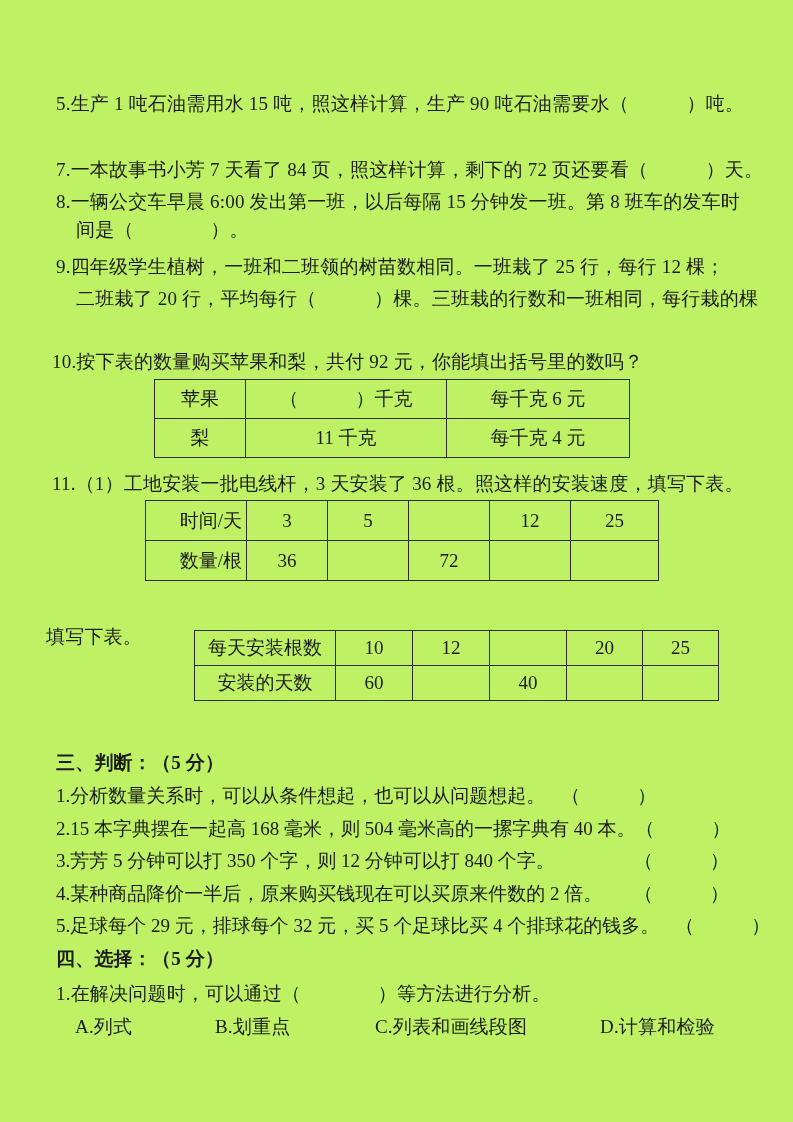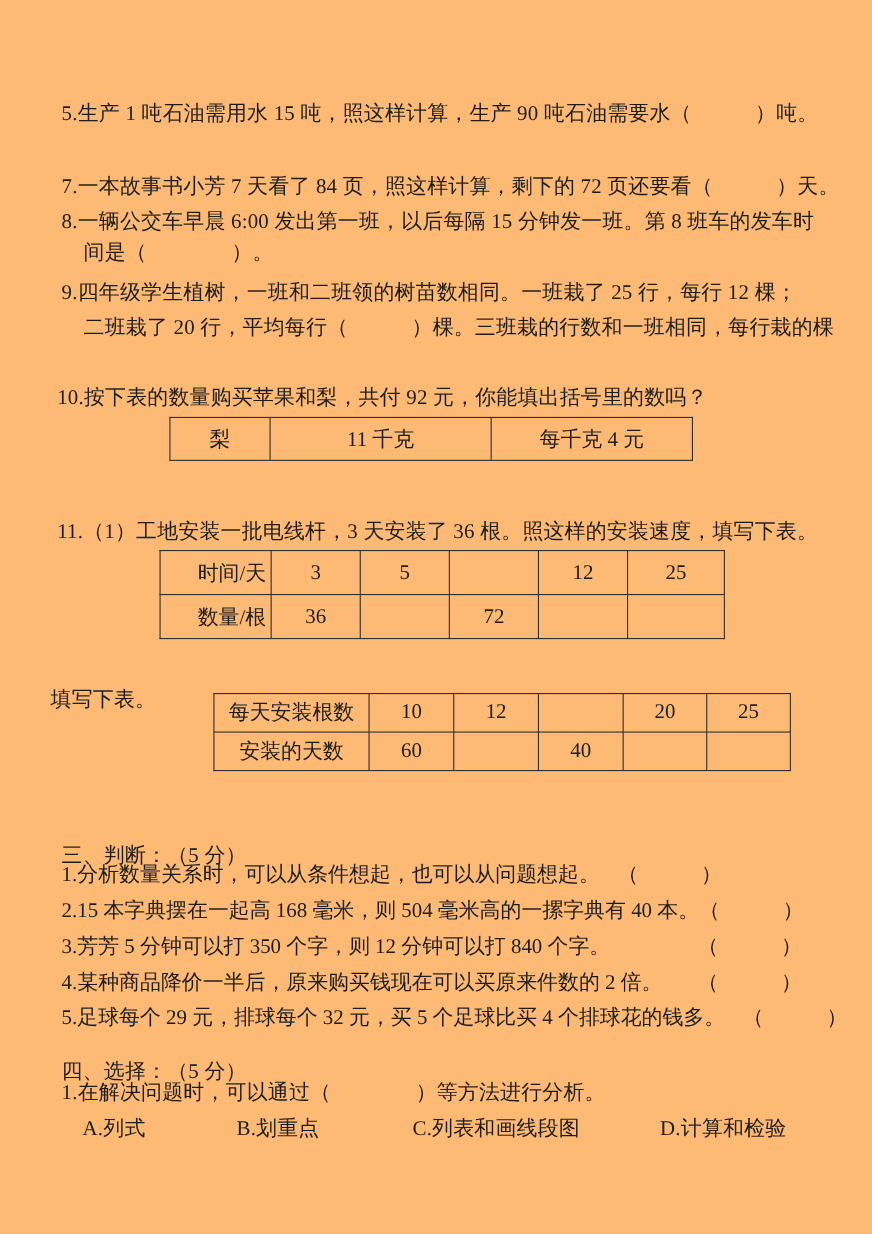--- a/index.html
+++ b/index.html
@@ -1,31 +1,31 @@
 <!DOCTYPE html>
 <html><head>
 <meta charset="utf-8">
 <style>
   html,body{margin:0;padding:0;background:#ffffff;}
   .page{
     position:relative;
     width:793px;height:1122px;
-    background:#fdba74;
+    background:#bef264;
     font-family:"Liberation Serif","DejaVu Serif",serif;
     color:#1c1c1c;
     overflow:hidden;
   }
   .line{
     position:absolute;
     white-space:nowrap;
     font-size:19px;
     line-height:24px;
     letter-spacing:0.2px;
   }
-  .bold{font-weight:400;margin-top:16px;}
+  .bold{font-weight:700;}
   
   table{position:absolute;border-collapse:collapse;table-layout:fixed;}
   td{
     border:1.4px solid #2e2e2e;
     text-align:center;vertical-align:middle;
     font-size:19px;color:#1c1c1c;
     padding:0 4px;white-space:nowrap;overflow:hidden;
   }
   .t10{left:154px;top:379px;}
   .t10 td{height:38px;}
@@ -68,20 +68,25 @@
   <div class="line" style="left:56px;top:92px">5.生产 1 吨石油需用水 15 吨，照这样计算，生产 90 吨石油需要水（　　　）吨。</div>
   <div class="line" style="left:56px;top:158px">7.一本故事书小芳 7 天看了 84 页，照这样计算，剩下的 72 页还要看（　　　）天。</div>
   <div class="line" style="left:56px;top:190px">8.一辆公交车早晨 6:00 发出第一班，以后每隔 15 分钟发一班。第 8 班车的发车时</div>
   <div class="line" style="left:76px;top:218px">间是（　　　　）。</div>
   <div class="line" style="left:56px;top:255px">9.四年级学生植树，一班和二班领的树苗数相同。一班栽了 25 行，每行 12 棵；</div>
   <div class="line" style="left:76px;top:287px">二班栽了 20 行，平均每行（　　　）棵。三班栽的行数和一班相同，每行栽的棵</div>
   <div class="line" style="left:52px;top:350px">10.按下表的数量购买苹果和梨，共付 92 元，你能填出括号里的数吗？</div>
 
   <table class="t10">
       <tbody>
+        <tr>
+          <td>苹果</td>
+          <td>（　　　）千克</td>
+          <td>每千克 6 元</td>
+        </tr>
         <tr>
           <td>梨</td>
           <td>11 千克</td>
           <td>每千克 4 元</td>
         </tr>
       </tbody>
     </table>
 
   <div class="line" style="left:52px;top:472px">11.（1）工地安装一批电线杆，3 天安装了 36 根。照这样的安装速度，填写下表。</div>
   <table class="t11a">

